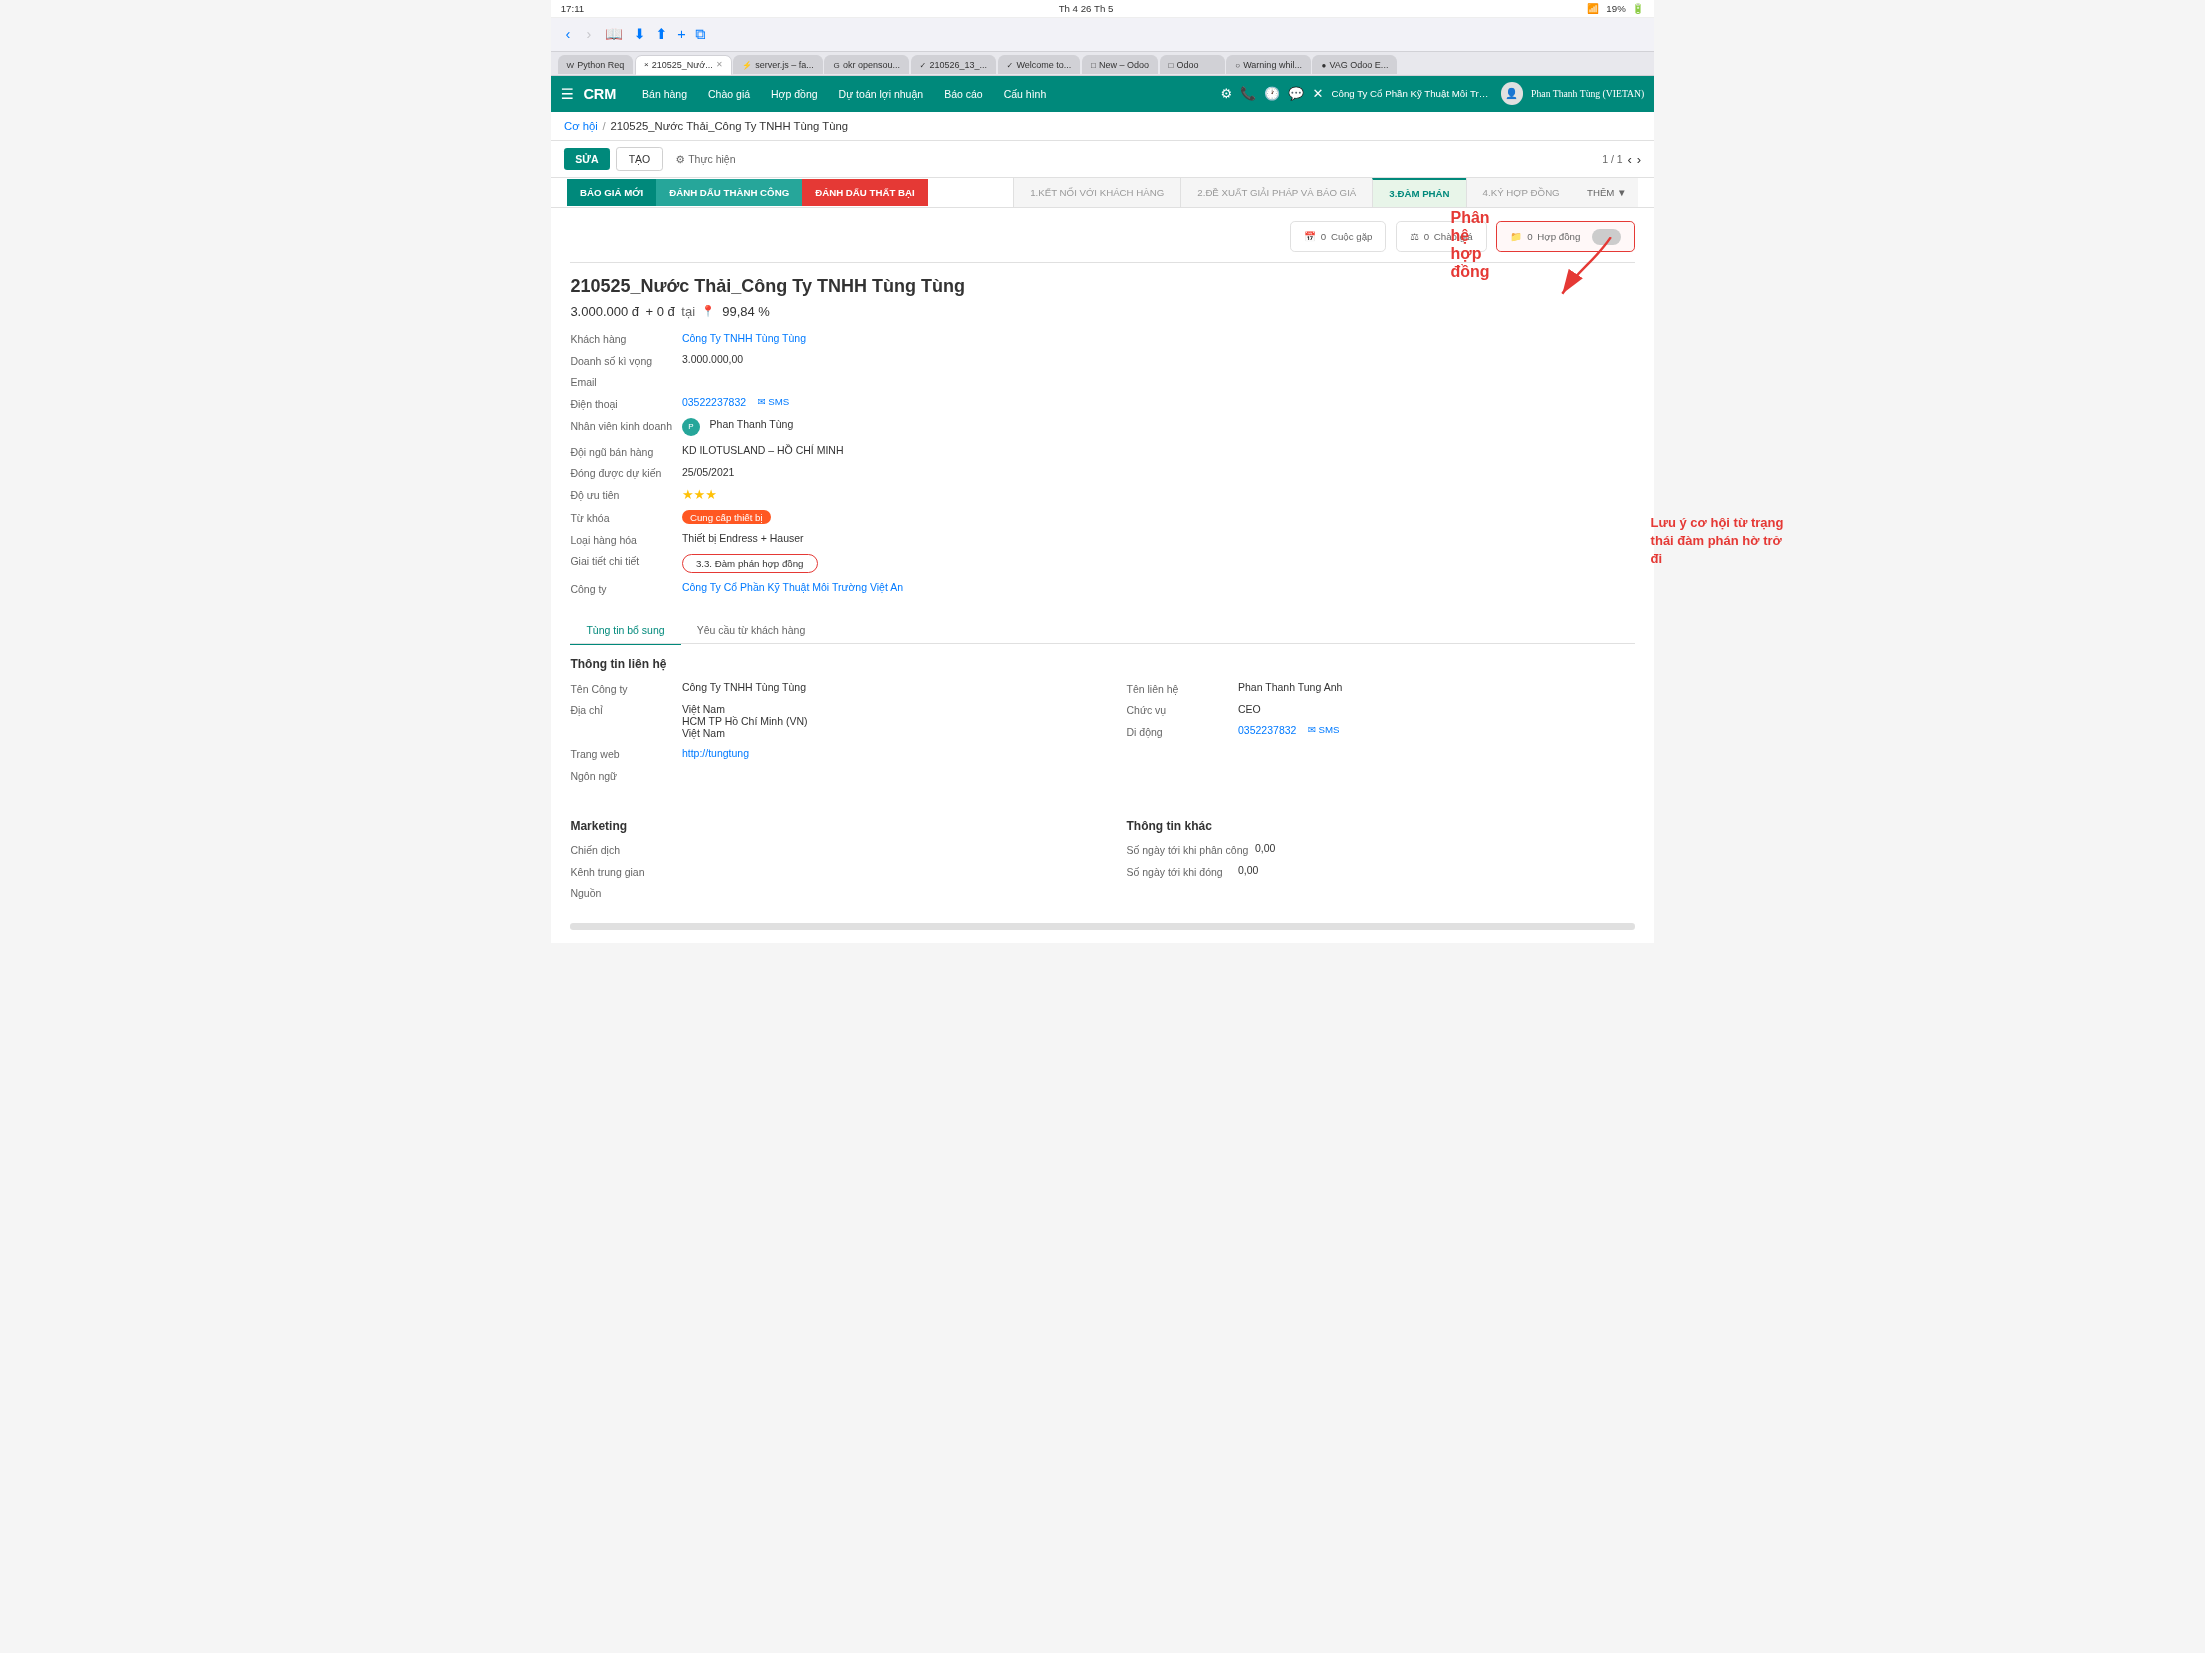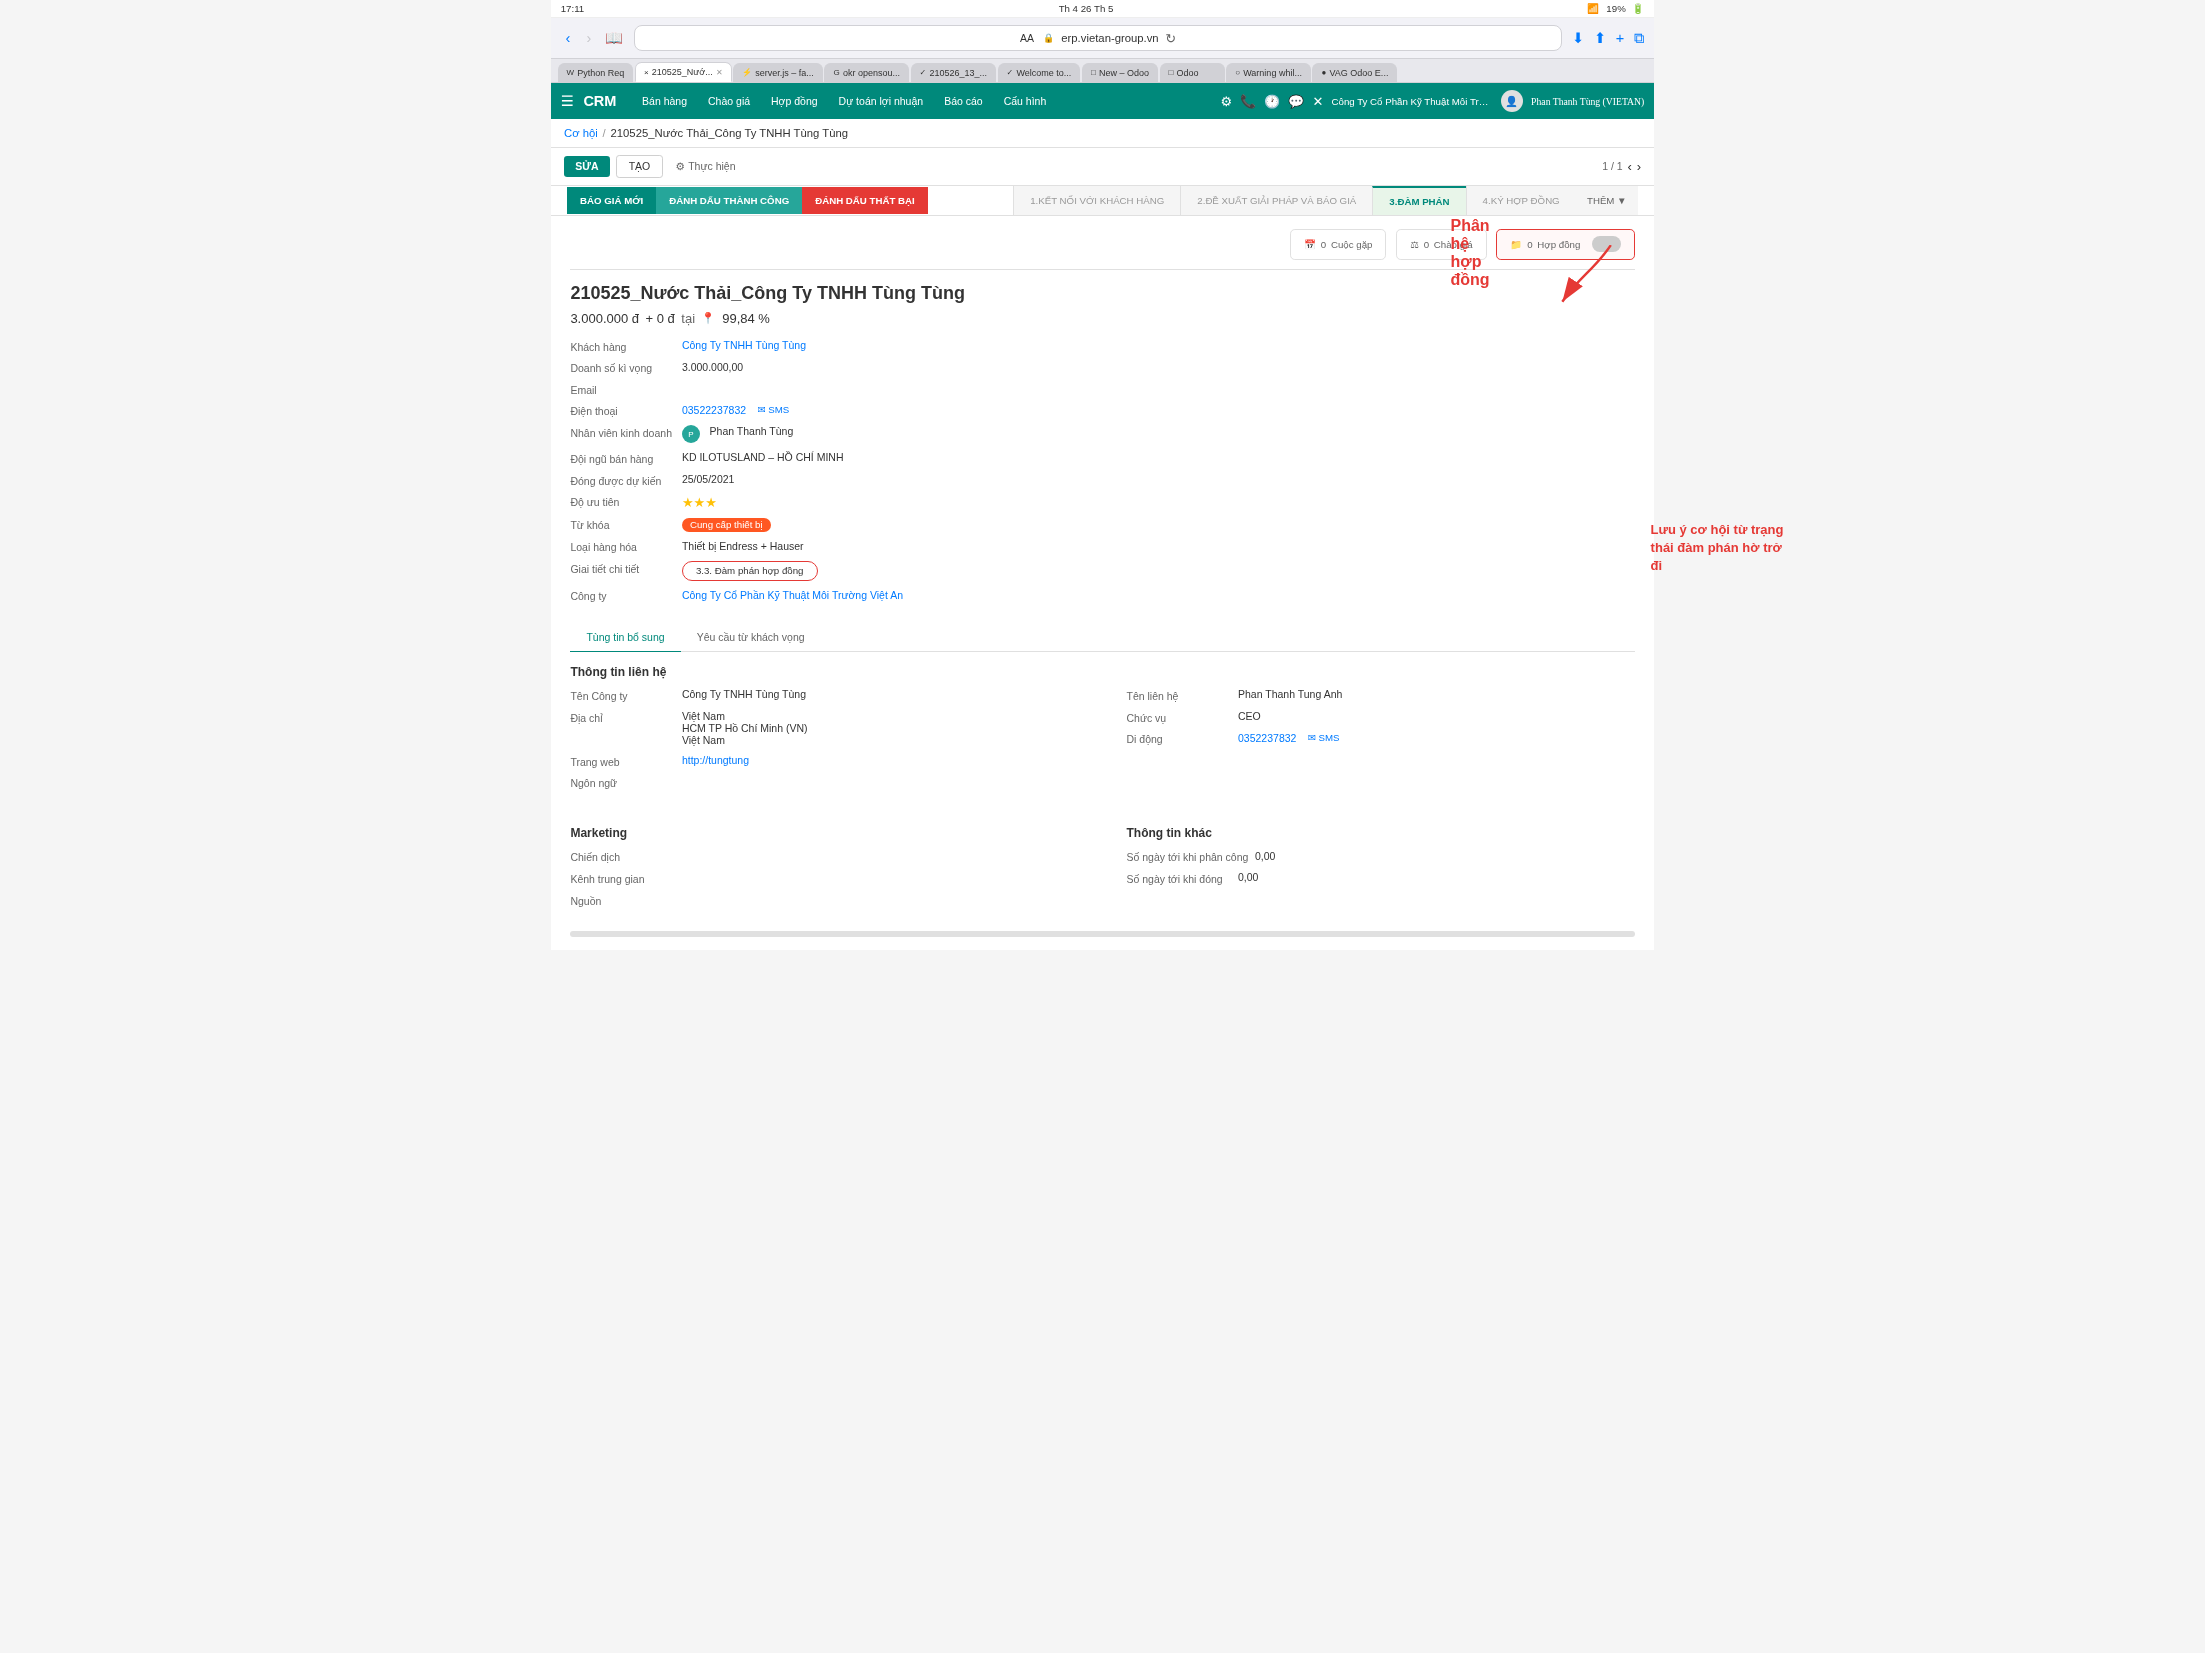--- a/index.html
+++ b/index.html
@@ -134,26 +134,20 @@
       <span>🔋</span>
     </div>
   </div>
 
   <div class="browser-chrome">
     <div class="nav-buttons">
       <button class="nav-btn">‹</button>
       <button class="nav-btn disabled">›</button>
     </div>
     <button class="bookmark-btn">📖</button>
-    <div class="address-bar">
-      <span class="aa-text">AA</span>
-      <span class="lock">🔒</span>
-      <span class="address-text">erp.vietan-group.vn</span>
-      <button class="reload-btn">↻</button>
-    </div>
     <div class="browser-actions">
       <button class="browser-action-btn">⬇</button>
       <button class="browser-action-btn">⬆</button>
       <button class="browser-action-btn">+</button>
       <button class="browser-action-btn">⧉</button>
     </div>
   </div>
 
   <div class="browser-tabs">
     <div class="tab inactive">
@@ -375,21 +369,21 @@
           </div>
 
           <div style="position:absolute; right:-226px; top:48px; color:#e53935; font-size:13px; font-weight:700; line-height:1.4; width:210px;">
             <span>Lưu ý cơ hội từ trạng<br>thái đàm phán hờ trở<br>đi</span>
           </div>
         </div>
       </div>
 
       <div class="record-tabs">
         <div class="record-tab active">Tùng tin bổ sung</div>
-        <div class="record-tab">Yêu cầu từ khách vọng</div>
+        <div class="record-tab">Yêu cầu từ khách hàng</div>
       </div>
 
       <div>
         <div class="section-title">Thông tin liên hệ</div>
         <div class="form-grid">
           <div>
             <div class="field-row">
               <span class="field-label">Tên Công ty</span>
               <span class="field-value">Công Ty TNHH Tùng Tùng</span>
             </div>

